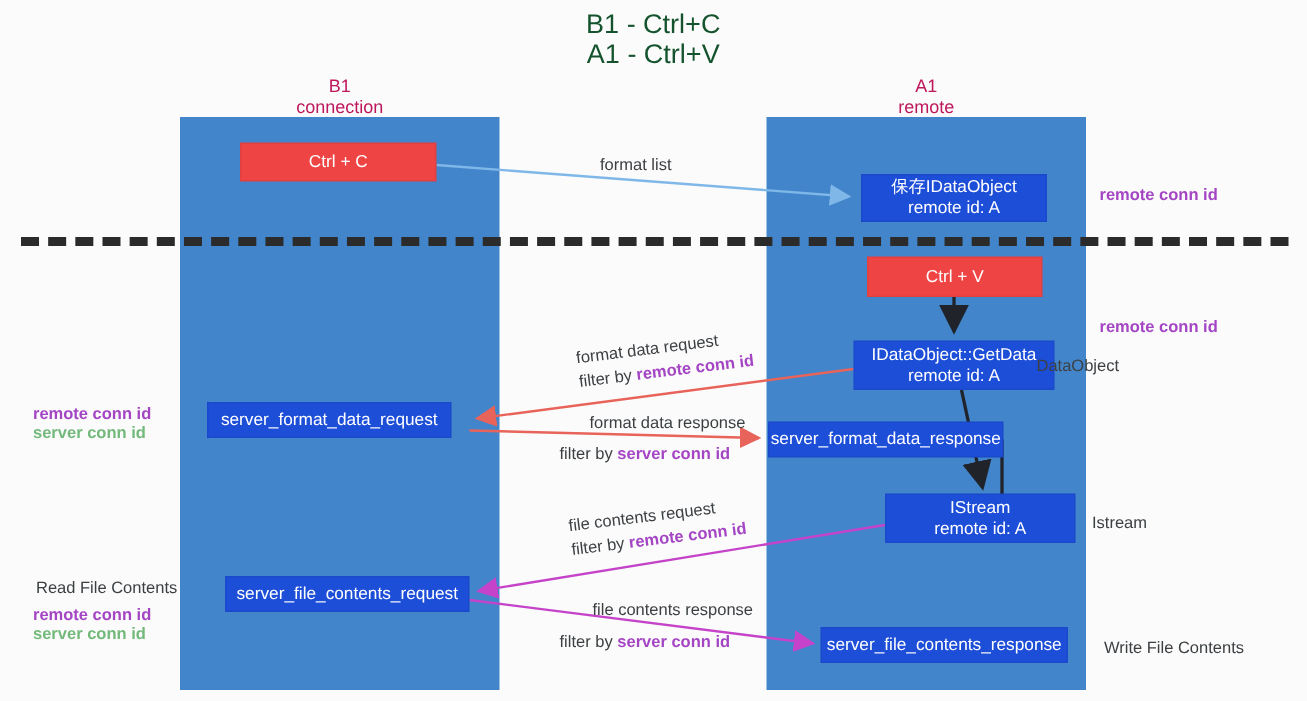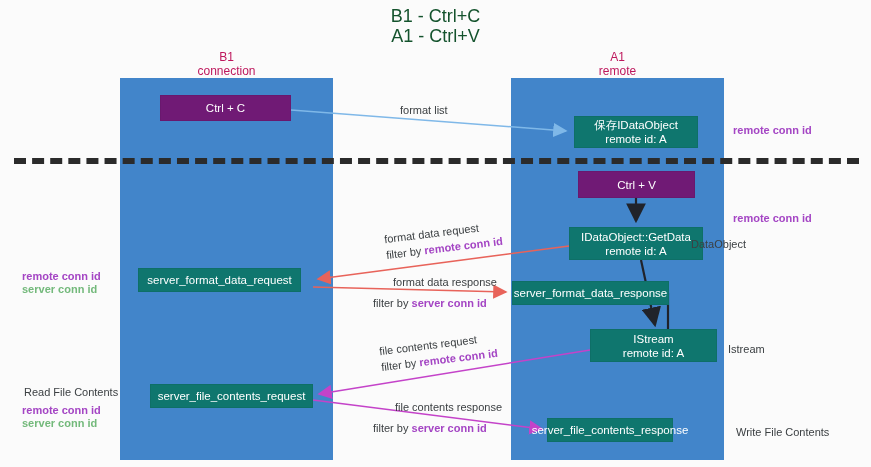--- a/index.html
+++ b/index.html
@@ -32,32 +32,32 @@
   #lane-a1 { left: 511px; top: 78px; width: 213px; height: 382px; }
 
   
   .node {
     display: flex; align-items: center; justify-content: center;
     text-align: center;
     color: #ffffff;
     font-size: 11.5px; line-height: 14px;
     border: 1px solid rgba(0,0,0,0.06);
   }
-  .node.green { background: #701a75; }
-  .node.orange { background: #0f766e; }
+  .node.green { background: #ef4444; }
+  .node.orange { background: #1d4ed8; }
 
   #n-ctrlc   { left: 160px; top: 95px;  width: 131px; height: 26px; }
   #n-idobj   { left: 574px; top: 116px; width: 124px; height: 32px; }
   #n-ctrlv   { left: 578px; top: 171px; width: 117px; height: 27px; }
   #n-getdata { left: 569px; top: 227px; width: 134px; height: 33px; }
   #n-sfdreq  { left: 138px; top: 268px; width: 163px; height: 24px; }
   #n-sfdresp { left: 512px; top: 281px; width: 157px; height: 24px; }
   #n-istream { left: 590px; top: 329px; width: 127px; height: 33px; }
   #n-sfcreq  { left: 150px; top: 384px; width: 163px; height: 24px; }
-  #n-sfcresp { left: 547px; top: 418px; width: 126px; height: 24px; }
+  #n-sfcresp { left: 547px; top: 418px; width: 165px; height: 24px; }
 
   
   .lbl { font-size: 11px; color: #3c4043; line-height: 14px; white-space: nowrap; }
   .purple { color: #a445c4; font-weight: bold; }
   .green-t { color: #73b97b; font-weight: bold; }
 
   .rot { transform-origin: left bottom; }
 
   
   #divider {

